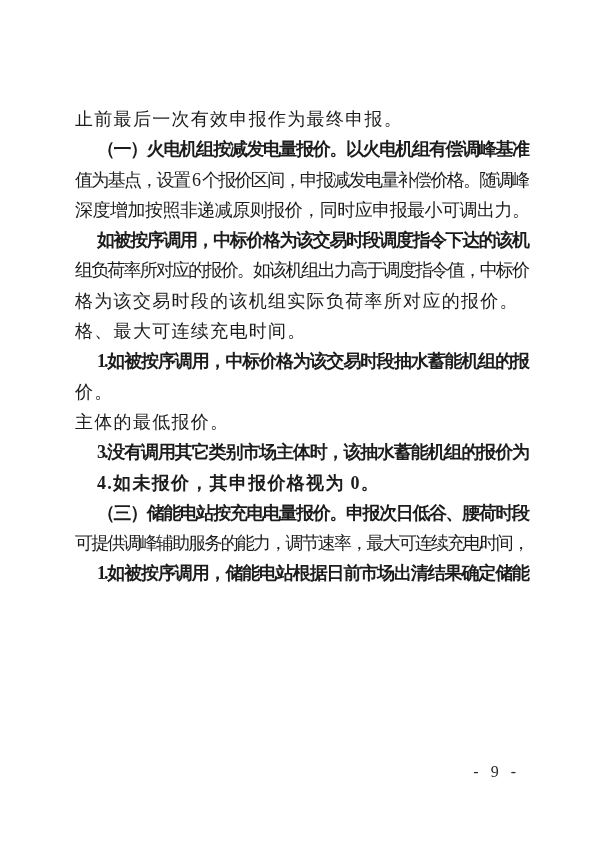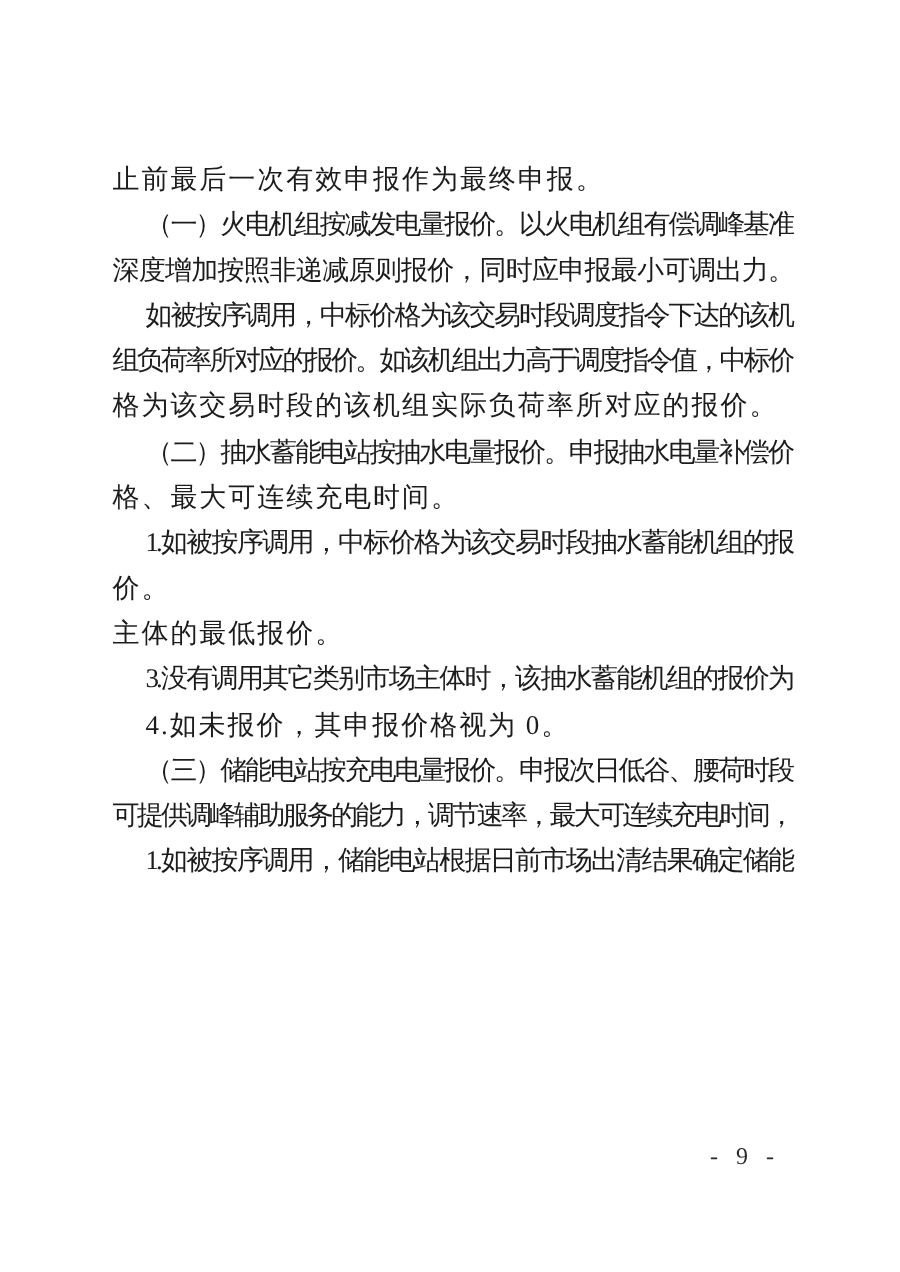--- a/index.html
+++ b/index.html
@@ -26,20 +26,21 @@
     height: 30.3px;
     line-height: 30.3px;
     font-size: 18px;
     letter-spacing: 1.3px;
     white-space: nowrap;
     overflow: visible;
     text-align: left;
   }
   .line.ind {
     padding-left: 22px;
+    font-weight: bold;
   }
   .line.just {
     letter-spacing: -2px;
     white-space: normal;
     text-align: justify;
     text-align-last: justify;
   }
   .pageno {
     position: absolute;
     top: 762px;
@@ -77,25 +78,25 @@
   }
 </style>
 </head>
 <body>
 
 <div class="page">
 
   <div class="content">
       <div class="line">止前最后一次有效申报作为最终申报。</div>
       <div class="line ind just">（一）火电机组按减发电量报价。以火电机组有偿调峰基准</div>
+      <div class="line just">值为基点，设置 6 个报价区间，申报减发电量补偿价格。随调峰</div>
       <div class="line just">深度增加按照非递减原则报价，同时应申报最小可调出力。</div>
       <div class="line ind just">如被按序调用，中标价格为该交易时段调度指令下达的该机</div>
       <div class="line just">组负荷率所对应的报价。如该机组出力高于调度指令值，中标价</div>
       <div class="line">格为该交易时段的该机组实际负荷率所对应的报价。</div>
-      <div class="line ind just">（二）抽水蓄能电站按抽水电量报价。申报抽水电量补偿价</div>
       <div class="line">格、最大可连续充电时间。</div>
       <div class="line ind just">1.如被按序调用，中标价格为该交易时段抽水蓄能机组的报</div>
       <div class="line">价。</div>
       <div class="line">主体的最低报价。</div>
       <div class="line ind just">3.没有调用其它类别市场主体时，该抽水蓄能机组的报价为</div>
       <div class="line ind">4.如未报价，其申报价格视为 0。</div>
       <div class="line ind just">（三）储能电站按充电电量报价。申报次日低谷、腰荷时段</div>
       <div class="line just">可提供调峰辅助服务的能力，调节速率，最大可连续充电时间，</div>
       <div class="line ind just">1.如被按序调用，储能电站根据日前市场出清结果确定储能</div>
     </div>

